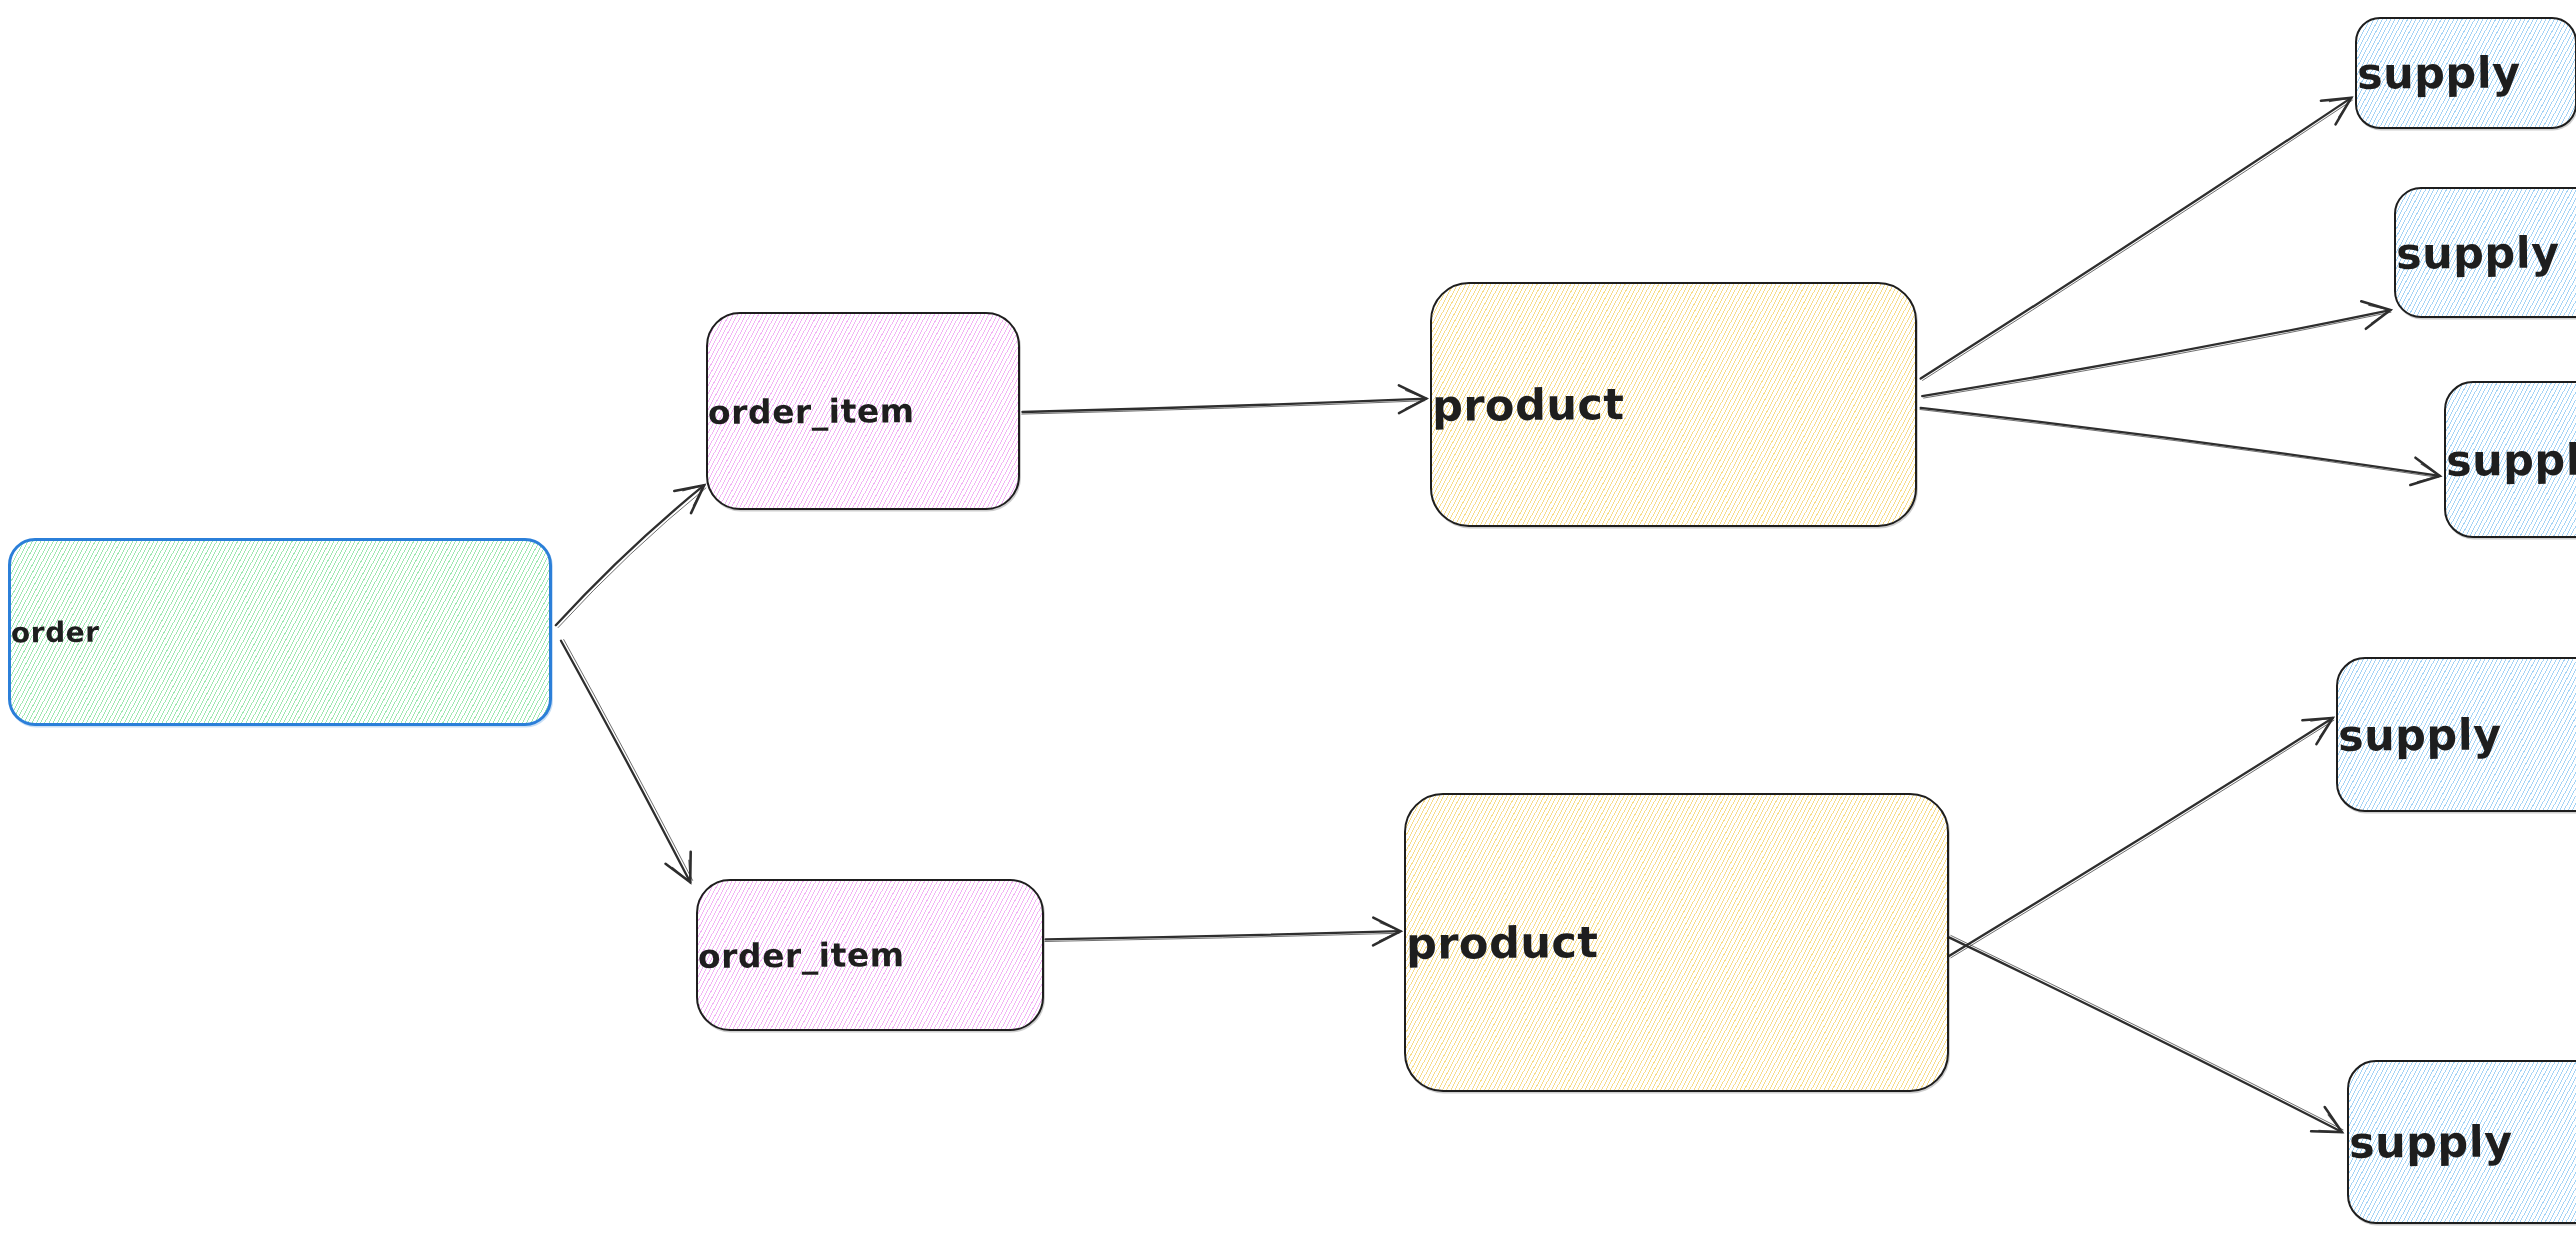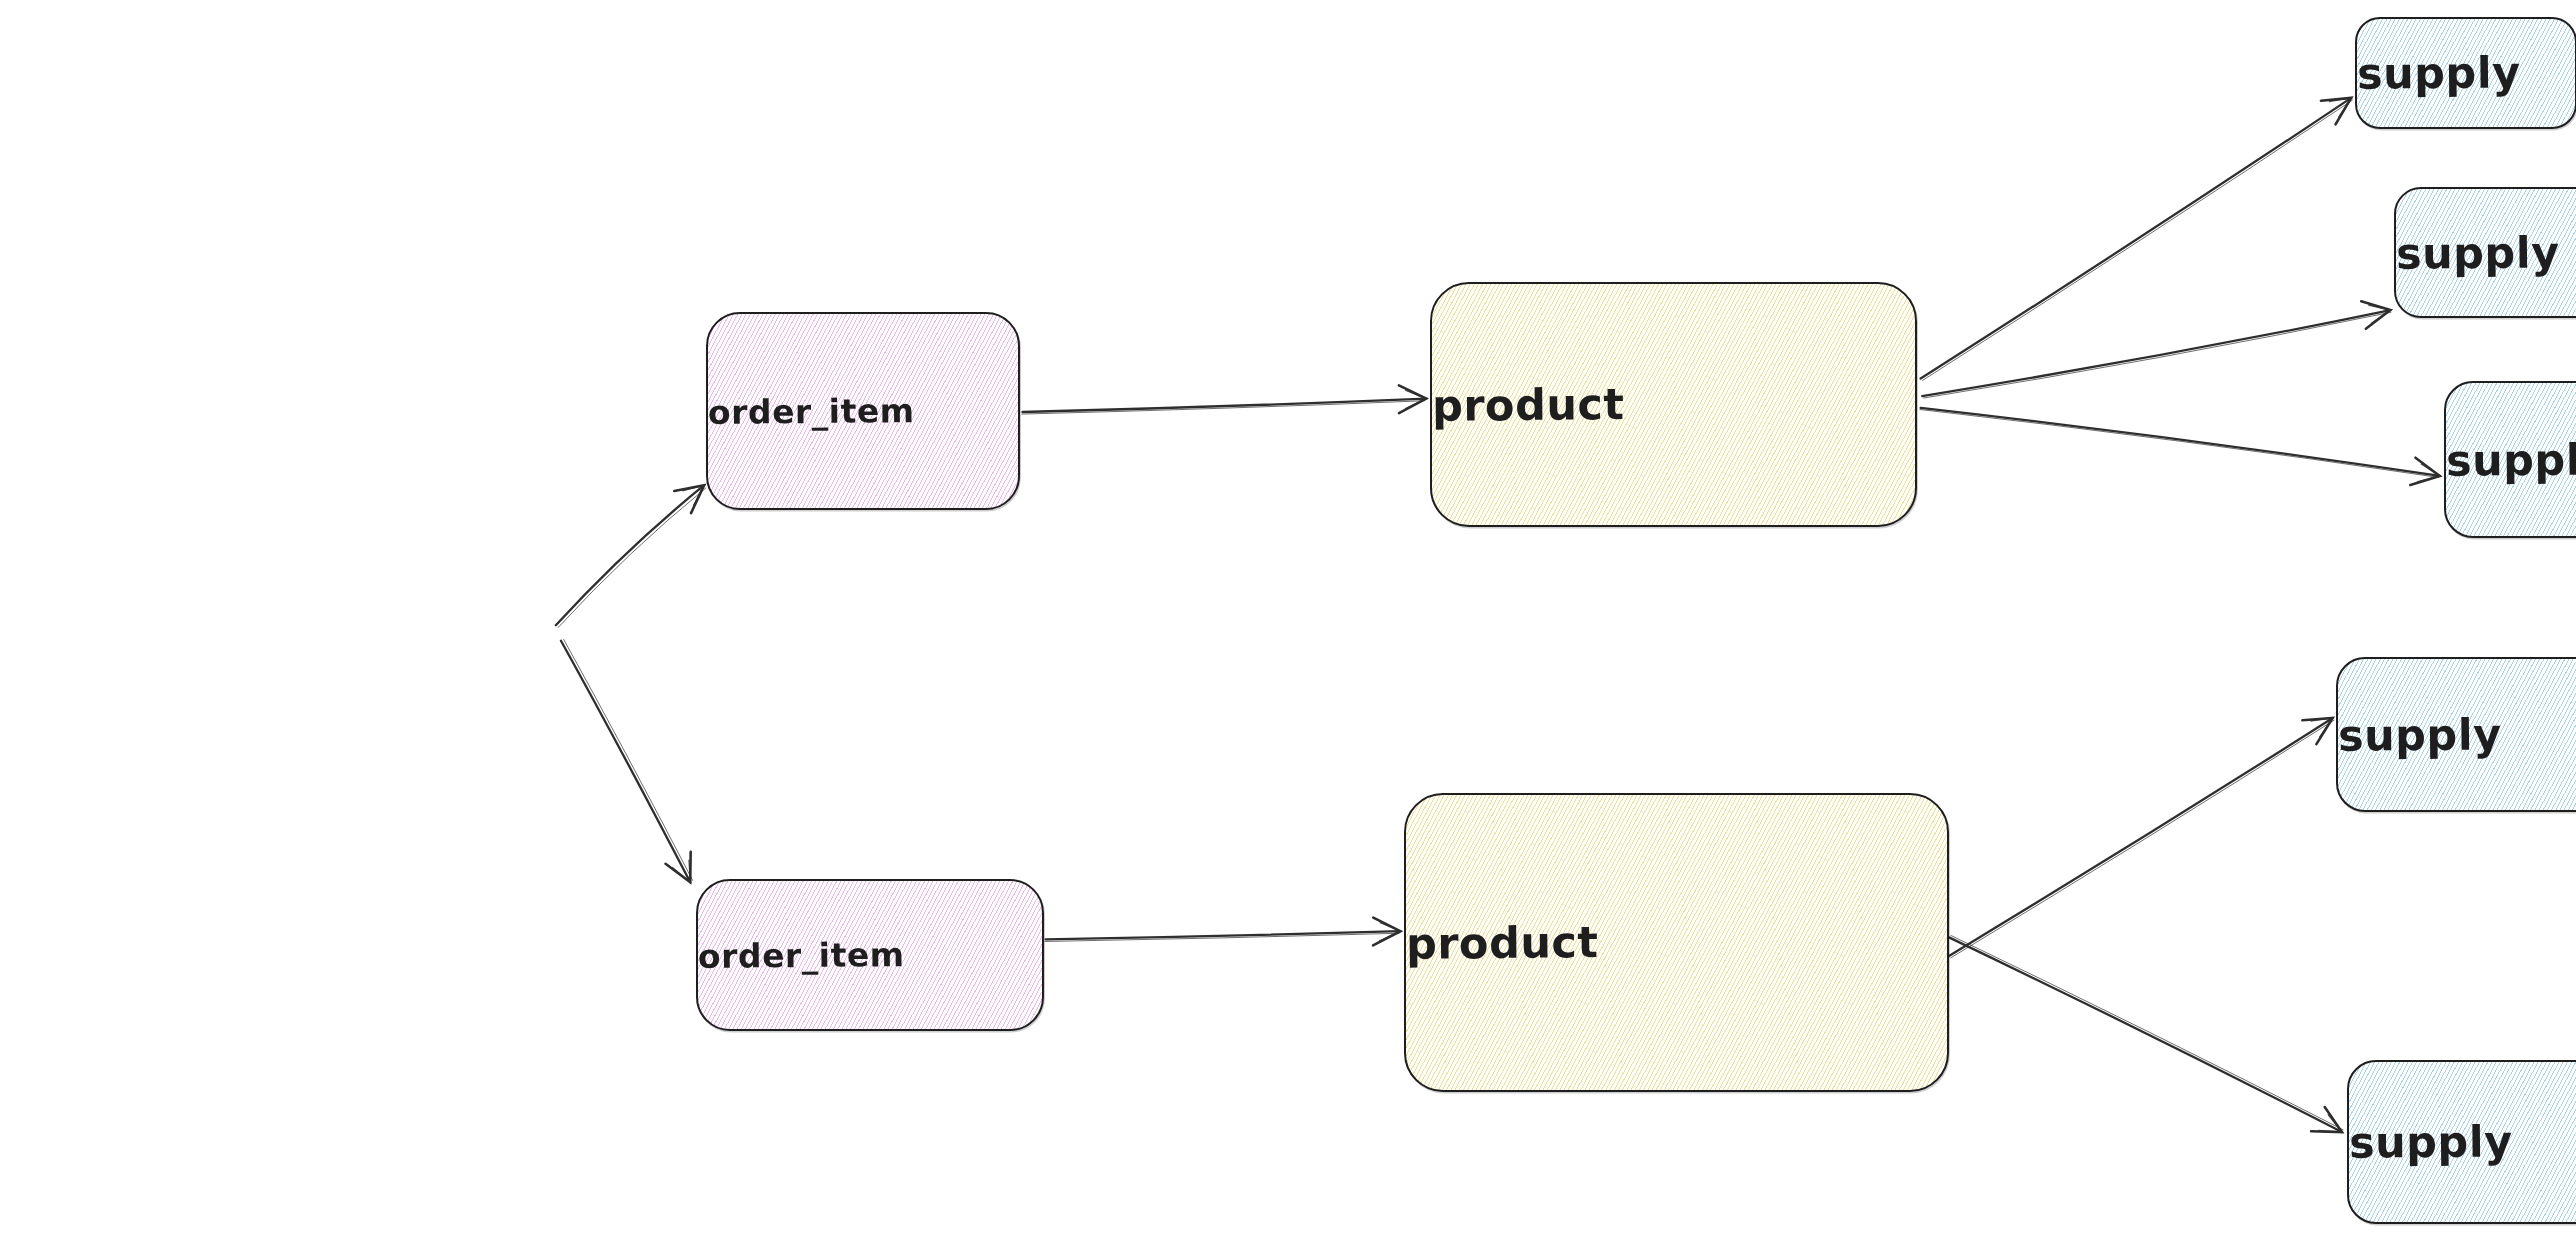--- a/index.html
+++ b/index.html
@@ -159,20 +159,23 @@
     <path class="arrow" marker-end="url(#ah)" d="M2029,1824 Q2375,1818 2718,1808"></path>
     <path class="arrow-sketch" transform="translate(-2,4)" d="M2029,1824 Q2375,1818 2718,1808"></path>
 
     <path class="arrow" marker-end="url(#ah)" d="M3783,1856 Q4165,1625 4528,1394"></path>
     <path class="arrow-sketch" transform="translate(3,4)" d="M3783,1856 Q4165,1625 4528,1394"></path>
 
     <path class="arrow" marker-end="url(#ah)" d="M3783,1820 Q4175,2008 4546,2198"></path>
     <path class="arrow-sketch" transform="translate(3,-4)" d="M3783,1820 Q4175,2008 4546,2198"></path>
   </svg>
 
+  <div class="node hachure n-order">
+    <span class="lbl">order</span>
+  </div>
 
   <div class="node hachure n-oi-top">
     <span class="lbl">order_item</span>
   </div>
 
   <div class="node hachure n-product-top">
     <span class="lbl">product</span>
   </div>
 
   <div class="node hachure n-supply-1">

